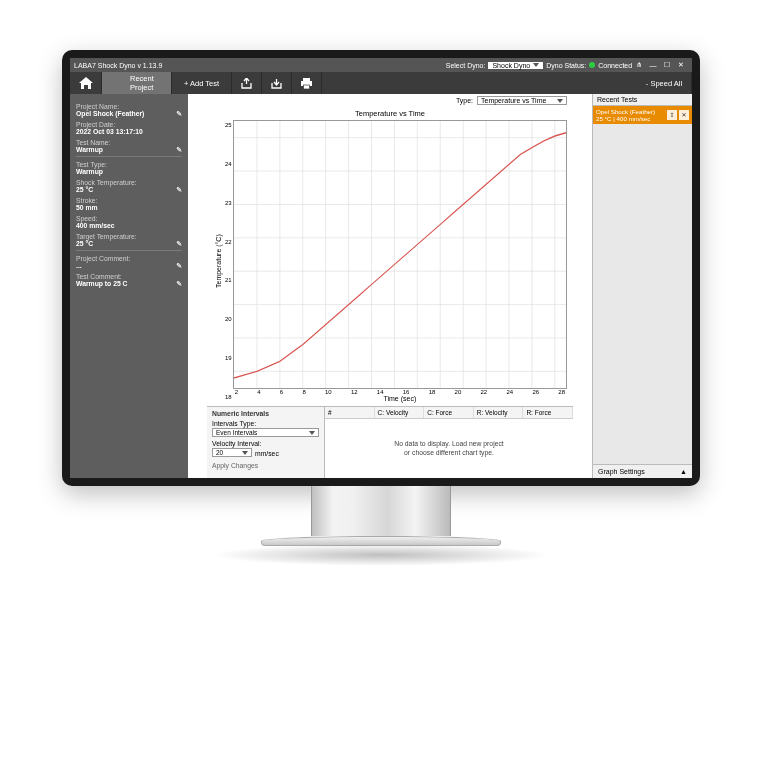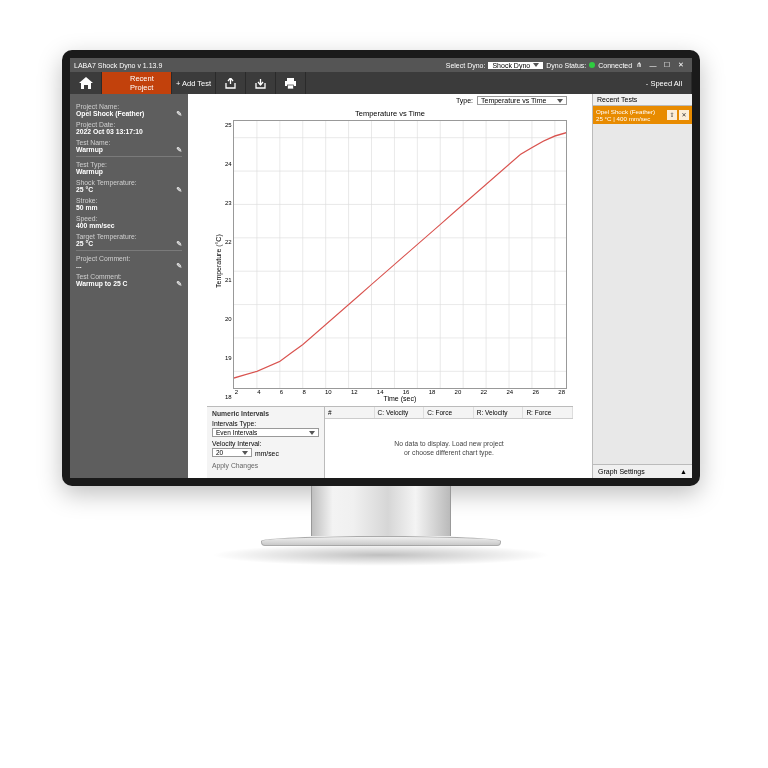--- a/index.html
+++ b/index.html
@@ -15,22 +15,22 @@
   .titlebar { background:#555; color:#fff; height:14px; display:flex; align-items:center; padding:0 4px; font-size:7px; }
   .titlebar .spacer { flex:1; }
   .titlebar .sel { background:#fff; color:#000; padding:0 4px; margin:0 3px; display:flex; align-items:center; gap:3px; }
   .tri { width:0;height:0;border-left:3px solid transparent;border-right:3px solid transparent;border-top:4px solid #555; }
   .dot { width:6px;height:6px;border-radius:50%;background:#2ecc40;margin:0 3px; }
   .winbtn { width:14px; text-align:center; }
 
   .toolbar { background:#3b3b3b; height:22px; display:flex; }
   .tb { height:100%; display:flex; align-items:center; justify-content:center; color:#fff; border-right:1px solid #2a2a2a; }
   .tb.home { width:32px; }
-  .tb.recent { width:70px; background:#c2410c; font-size:7.5px;padding-left:28px; }
-  .tb.add { width:44px; font-size:7.5px; }
+  .tb.recent { width:70px; background:#737373; font-size:7.5px;padding-left:28px; }
+  .tb.add { width:60px; font-size:7.5px; }
   .tb.icon { width:30px; }
   .tb.spacer { flex:1; border:none; }
   .tb.clear { width:55px; font-size:7.5px; }
 
   .body { flex:1; display:flex; min-height:0;gap:19px; }
   .sidebar { width:118px; background:#5e5e5e; color:#fff; font-size:6.8px; padding:5px 6px; overflow:hidden; }
   .lbl { color:#d0d0d0; margin-top:4px; }
   .val { color:#fff; font-weight:bold; margin-bottom:1px; position:relative; }
   .pencil { position:absolute; right:0; top:0; font-size:7px; color:#ddd; }
   .divider { border-top:1px solid #7a7a7a; margin:3px 0; }

